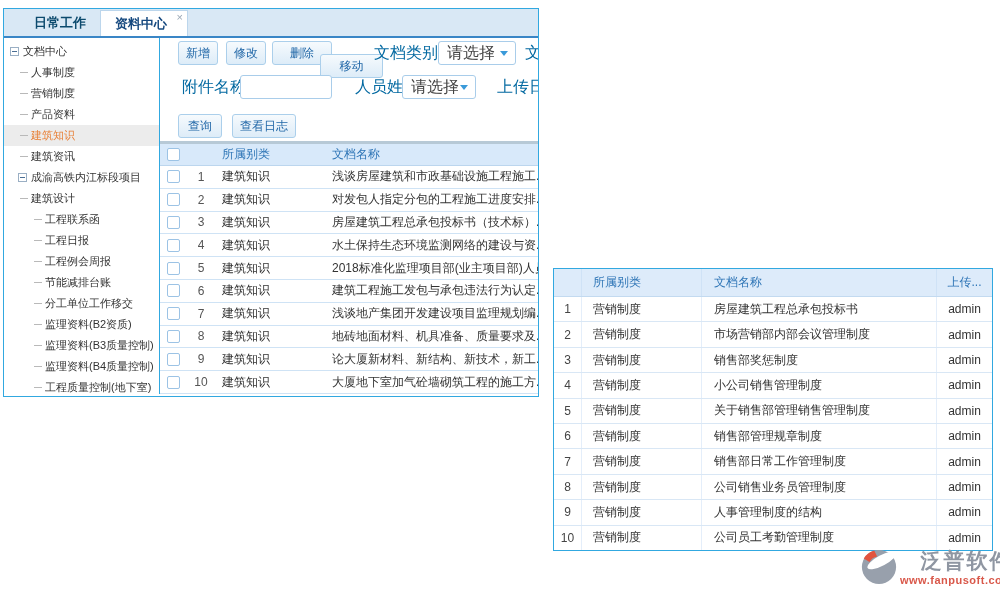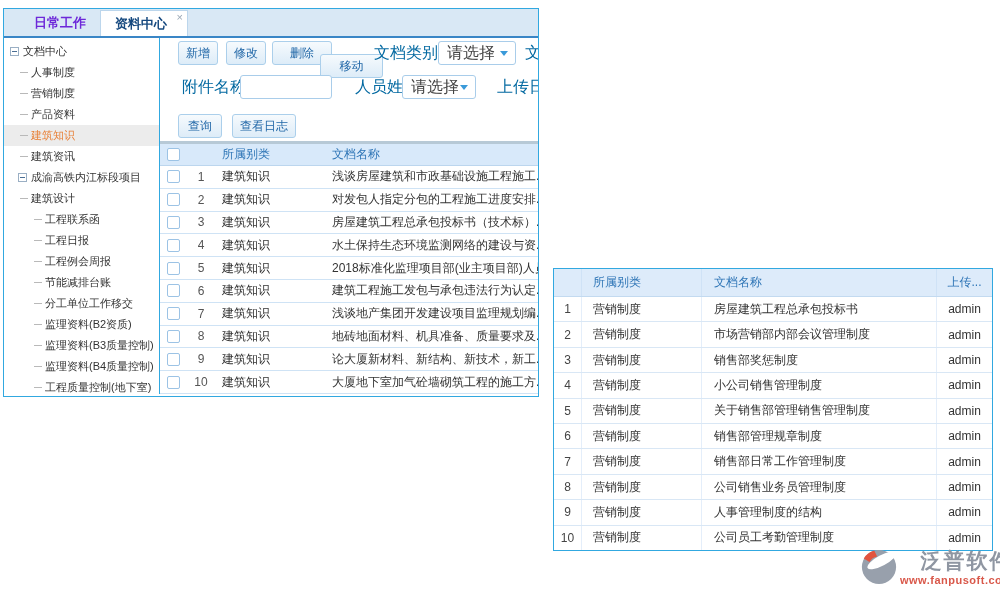--- a/index.html
+++ b/index.html
@@ -4,21 +4,21 @@
 <style>
   * { margin:0; padding:0; box-sizing:border-box; }
   html,body { width:1000px; height:600px; background:#fff; font-family:"Liberation Sans", sans-serif; }
   #stage { position:relative; width:1000px; height:600px; background:#fff; overflow:hidden; }
 
   
   .panelL { position:absolute; left:3px; top:8px; width:536px; height:389px; background:#fff;
             border:1px solid #31a8e0; overflow:hidden; }
   .tabs { height:29px; background:#d9e8f5; border-bottom:2px solid #3a86c6; display:flex;
           align-items:flex-end; padding-left:16px; }
-  .tab { height:26px; line-height:26px; padding:0 14px; font-size:13px; color:#6d28d9;
+  .tab { height:26px; line-height:26px; padding:0 14px; font-size:13px; color:#0c4a6e;
          font-weight:bold; white-space:nowrap; }
   .tab.active { background:#fff; color:#16497f; border:1px solid #bcd6ec; border-bottom:none;
                 position:relative; padding-right:20px; }
   .tab .x { position:absolute; top:0px; right:4px; font-size:11px; color:#9aa7b5; line-height:12px; font-weight:normal; }
   .pbody { display:flex; height:356px; }
 
   
   .sidebar { width:156px; border-right:1px solid #31a8e0; overflow:hidden; padding-top:3px; flex:none; }
   .titem { height:21px; font-size:11px; color:#333; white-space:nowrap; display:flex; align-items:center; cursor:default; }
   .titem .dash { width:8px; height:1px; background:#b9b9b9; margin-right:3px; flex:none; }

